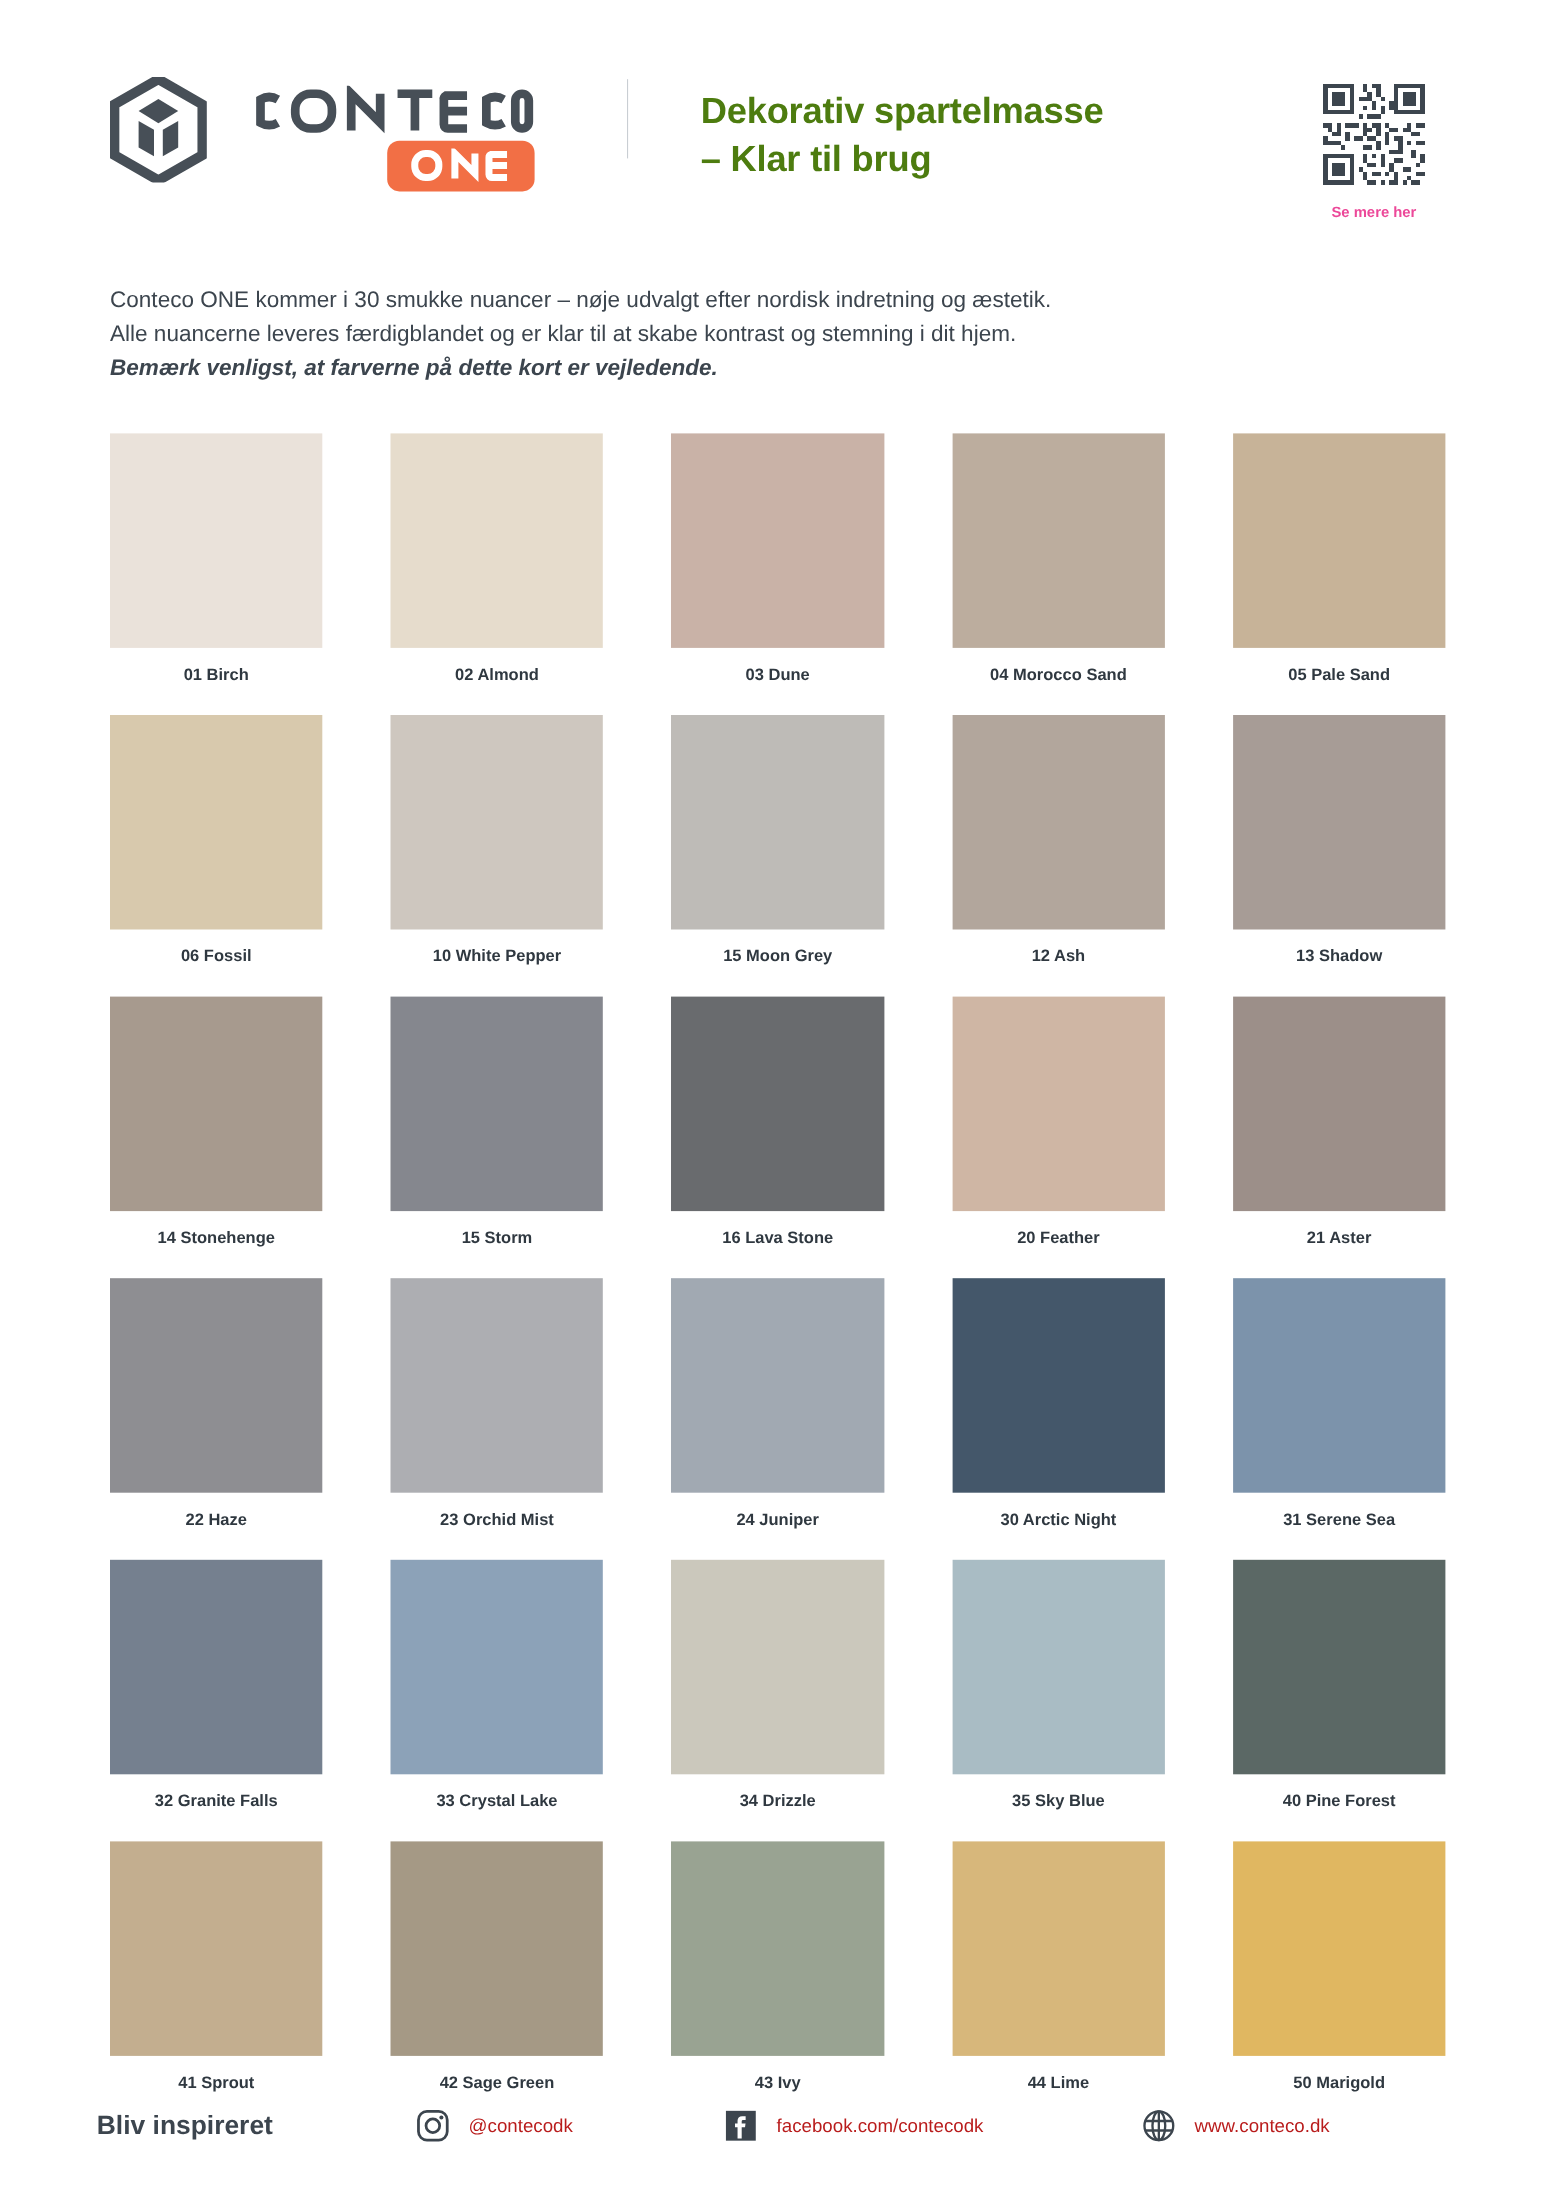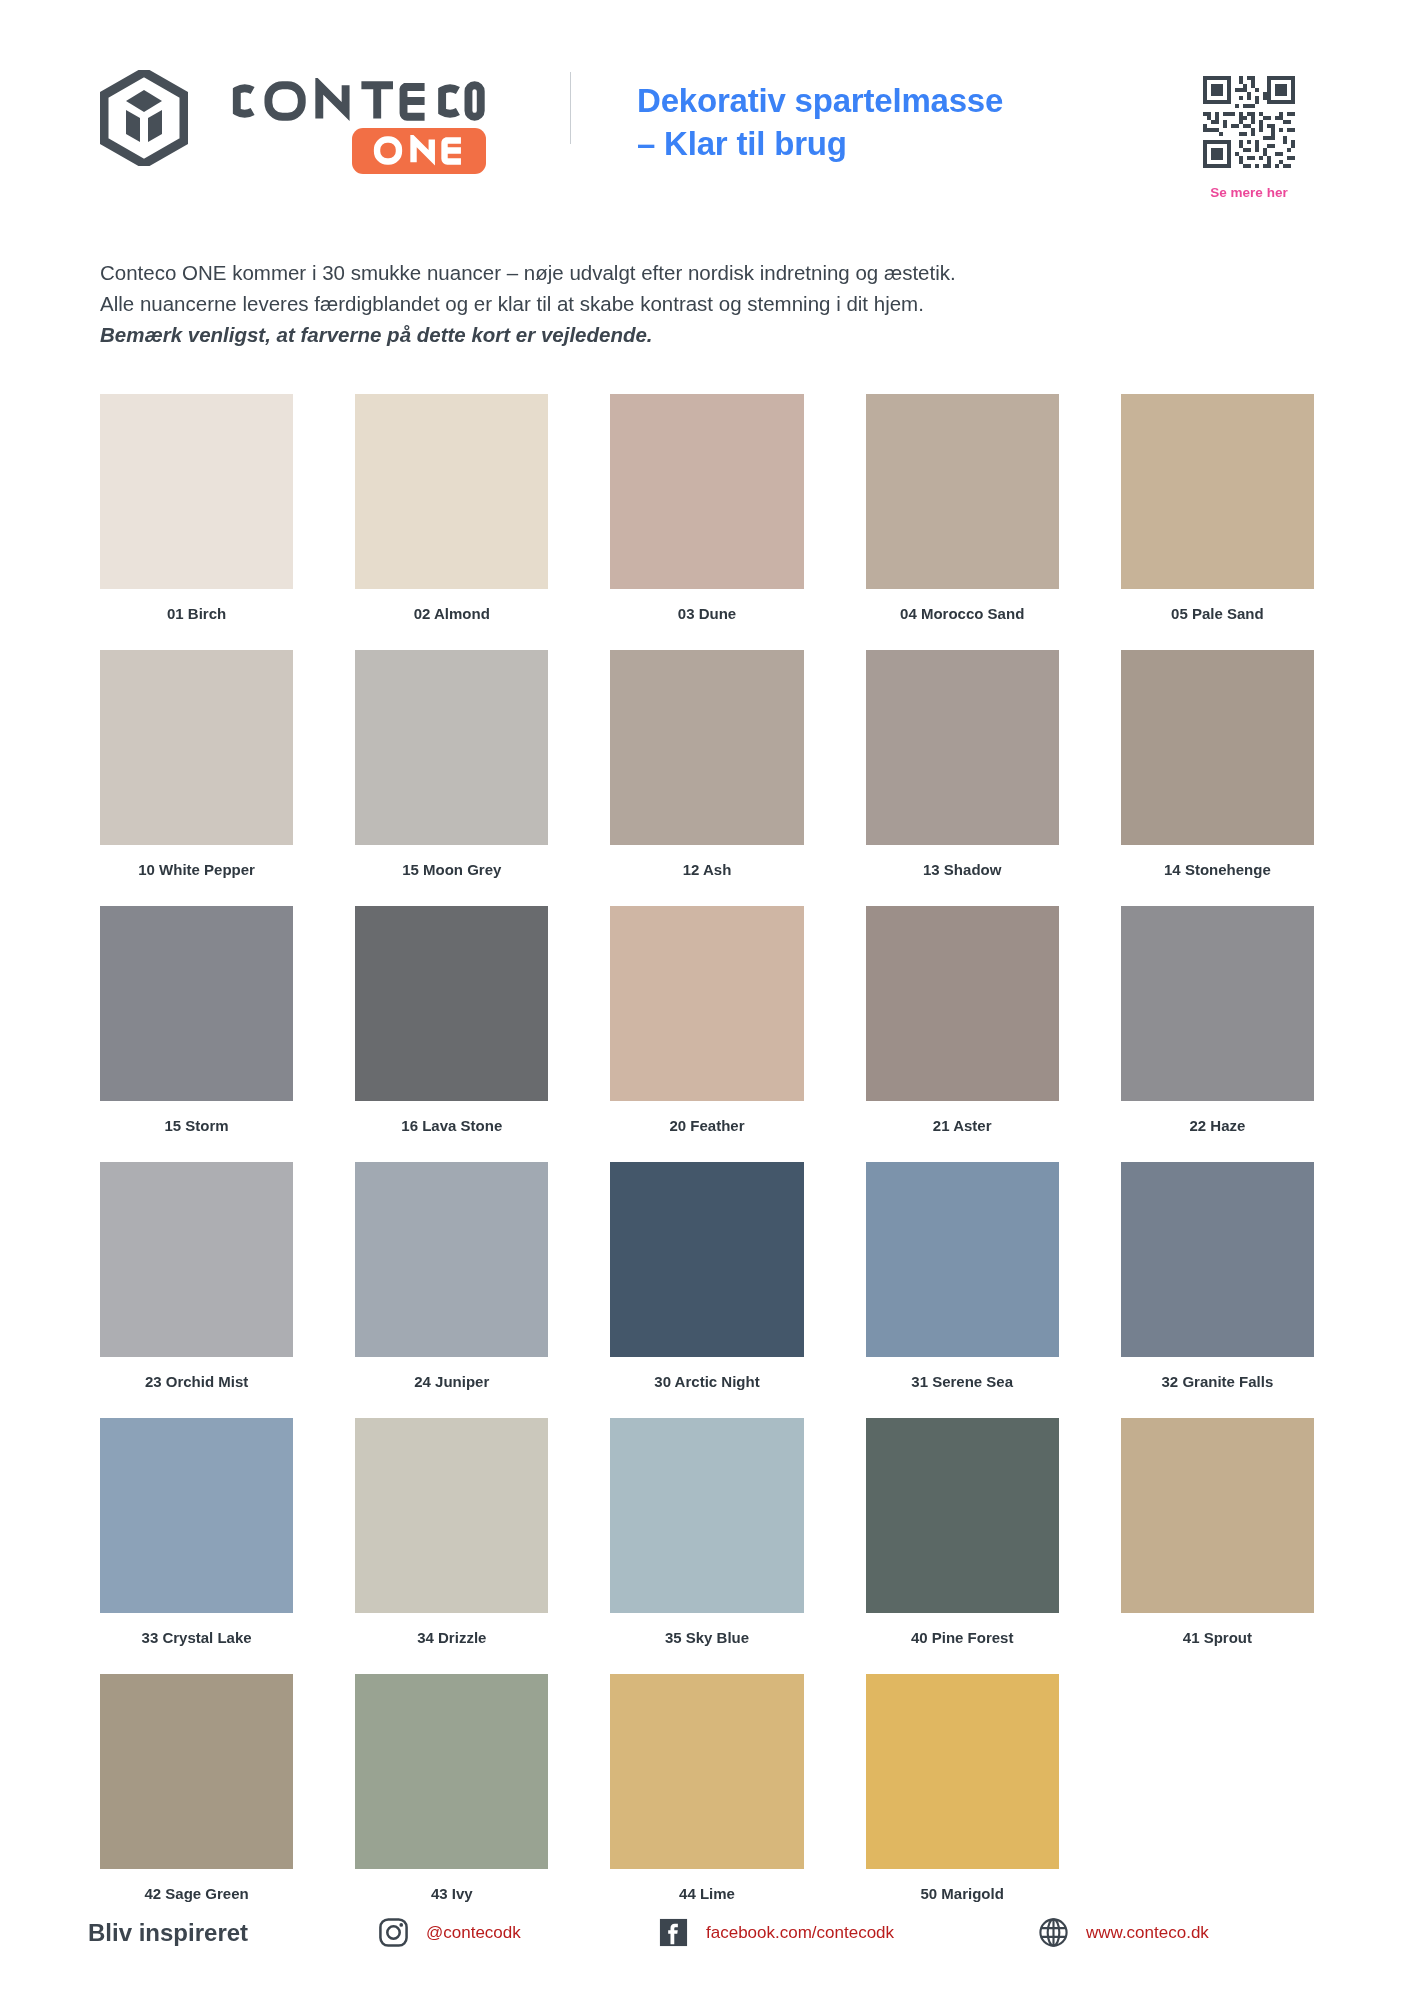--- a/index.html
+++ b/index.html
@@ -52,21 +52,21 @@
 
   .title-block {
     padding-left: 66px;
     padding-top: 22px;
     flex: 1 1 auto;
   }
   .title-block h1 {
     font-size: 33px;
     line-height: 1.30;
     font-weight: bold;
-    color: #3b82f6;
+    color: #4d7c0f;
     letter-spacing: -0.2px;
   }
 
   .qr-block {
     width: 130px;
     flex: 0 0 130px;
     text-align: center;
     padding-top: 14px;
   }
   .qr-code { width: 100px; height: 100px; margin: 0 auto; display: block; }
@@ -312,20 +312,24 @@
       </div>
       <div class="swatch-cell">
         <div class="swatch-chip" style="background: rgb(188, 173, 158);"></div>
         <div class="swatch-label">04 Morocco Sand</div>
       </div>
       <div class="swatch-cell">
         <div class="swatch-chip" style="background: rgb(199, 179, 152);"></div>
         <div class="swatch-label">05 Pale Sand</div>
       </div>
       <div class="swatch-cell">
+        <div class="swatch-chip" style="background: rgb(216, 201, 173);"></div>
+        <div class="swatch-label">06 Fossil</div>
+      </div>
+      <div class="swatch-cell">
         <div class="swatch-chip" style="background: rgb(206, 199, 191);"></div>
         <div class="swatch-label">10 White Pepper</div>
       </div>
       <div class="swatch-cell">
         <div class="swatch-chip" style="background: rgb(190, 187, 183);"></div>
         <div class="swatch-label">15 Moon Grey</div>
       </div>
       <div class="swatch-cell">
         <div class="swatch-chip" style="background: rgb(178, 166, 156);"></div>
         <div class="swatch-label">12 Ash</div>

